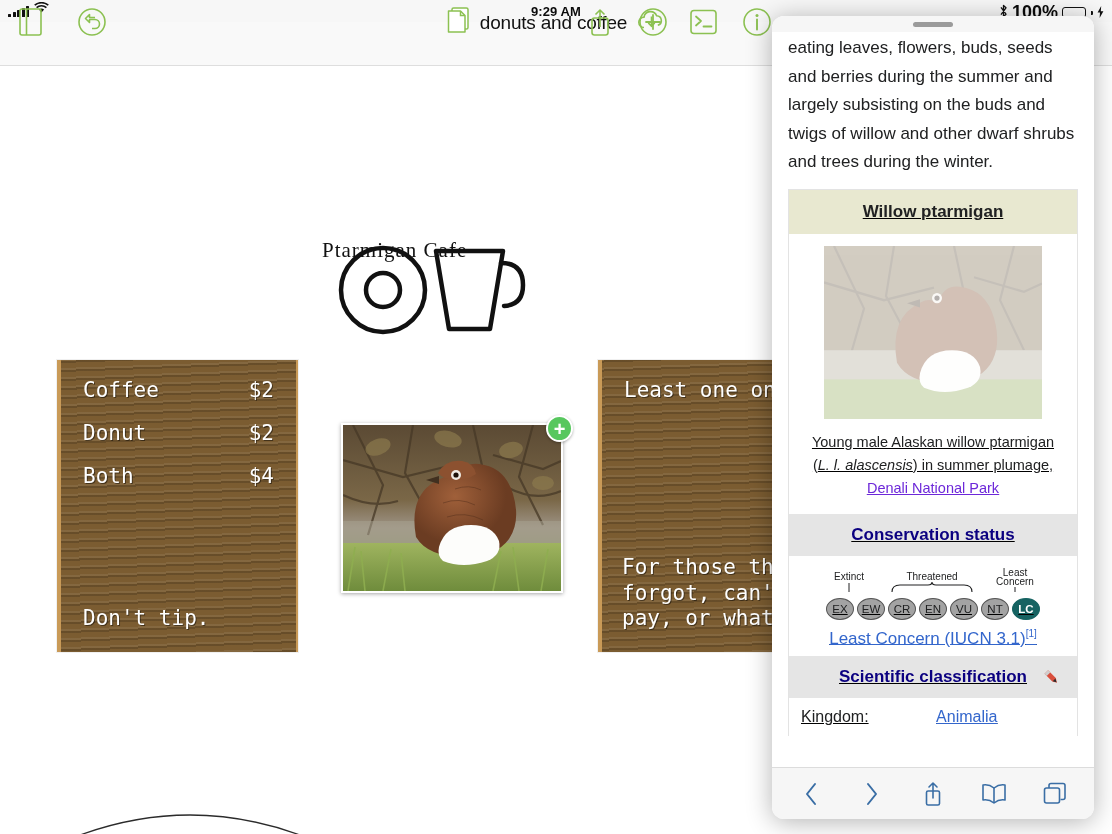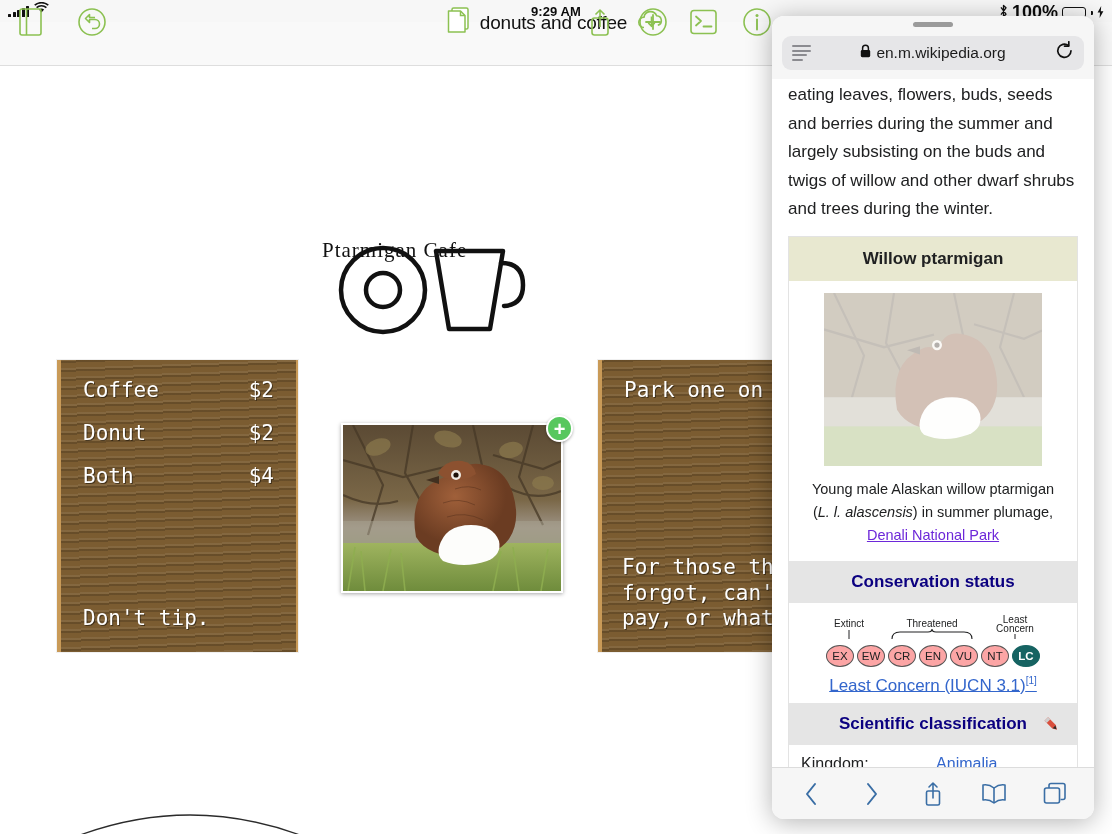--- a/index.html
+++ b/index.html
@@ -117,40 +117,40 @@
   }
   .url-text { flex: 1; text-align: center; font-size: 15.5px; color: #1b1b1b; display: flex; align-items: center; justify-content: center; gap: 5px; }
   .hamb { display: flex; flex-direction: column; gap: 2.5px; width: 19px; cursor: pointer; }
   .hamb span { height: 2px; background: #8b8b90; border-radius: 1px; display: block; }
   .hamb span:nth-child(1){width:19px} .hamb span:nth-child(2){width:19px}
   .hamb span:nth-child(3){width:15px} .hamb span:nth-child(4){width:11px}
 
   .page { flex: 1; overflow: hidden; background: #fff; padding: 0 16px; }
   .bodytext { font-size: 17px; line-height: 28.5px; color: #202122; padding-top: 2px; }
 
-  .infobox { margin-top: 12px; border: 1px solid #e3e3e3; border-bottom: none; }
+  .infobox { margin-top: 12px; border: 1px solid #e3e3e3; border-bottom: none; text-decoration: underline; }
   .ib-title {
     background: #e8e8d0; text-align: center; font-weight: bold; font-size: 17px;
     color: #202122; padding: 12px 6px;
   }
   .ib-imgcell { background: #fff; padding: 12px 0 8px; display: flex; justify-content: center; }
   .ib-img { width: 218px; height: 173px; opacity: 0.33; }
   .ib-caption { text-align: center; font-size: 14.5px; line-height: 23px; color: #202122; padding: 4px 12px 14px; }
   .ib-link { color: #6d28d9; text-align: center; }
   .ib-sechead {
     background: #e5e5e5; text-align: center; font-weight: bold; font-size: 17px;
     color: #0b0080; padding: 11px 6px; position: relative;
   }
   .ib-status { padding: 12px 8px 0; text-align: center; }
   .iucn { display: flex; justify-content: center; }
   .iucn-circles { display: flex; gap: 3px; justify-content: center; margin-top: 2px; }
   .iucn-c {
     width: 28px; height: 22px; border-radius: 50%; border: 1px solid #555;
     display: flex; align-items: center; justify-content: center;
-    font-size: 11.5px; color: #202122; background: #fca5a5;
+    font-size: 11.5px; color: #202122; background: #a3a3a3;
   }
   .iucn-c.lc { background: #166362; border-color: #166362; color: #fff; font-weight: bold; }
   .status-link { color: #3366cc; font-size: 17px; display: block; margin-top: 8px; padding-bottom: 8px; }
   .sup { font-size: 10px; vertical-align: super; color: #3366cc; }
   .ib-row { display: flex; padding: 10px 12px; font-size: 16px; background: #fff; }
   .ib-key { color: #202122; }
   .ib-val { flex: 1; text-align: center; color: #3366cc; }
   .pencil { position: absolute; right: 12px; top: 50%; transform: translateY(-50%) rotate(-45deg); cursor: pointer; }
 
   .brtoolbar {
@@ -348,21 +348,21 @@
         <span>$2</span>
       </div>
       <div class="row">
         <span>Both</span>
         <span>$4</span>
       </div>
       <div class="foot">Don't tip.</div>
     </div>
 
     <div class="card" id="pass-card">
-      <div class="line">Park one on</div>
+      <div class="line">Least one on</div>
       <div class="line foot">For those that
 forgot, can't
 pay, or whatever</div>
     </div>
 
     <div class="photo">
       <svg width="218" height="166" viewBox="0 0 218 166" preserveAspectRatio="none">
         <defs>
           <linearGradient id="bgrad" x1="0" y1="0" x2="0" y2="1">
             <stop offset="0%" stop-color="#5b4a34"></stop>
@@ -430,45 +430,20 @@
         </svg>
     </div>
   </div>
 
   <div class="browser">
 
     <div class="grabber">
         <i></i>
       </div>
 
-    <div class="urlbar-wrap">
-      <div class="urlbar">
-        <span class="hamb">
-            <span></span>
-            <span></span>
-            <span></span>
-            <span></span>
-          </span>
-        <span class="url-text">
-          <span>
-            <svg width="11" height="14" viewBox="0 0 11 14">
-                <path d="M2.6 6 V4.1 a2.9 2.9 0 0 1 5.8 0 V6" fill="none" stroke="#111" stroke-width="1.5"></path>
-                <rect x="0.8" y="6" width="9.4" height="7.2" rx="1.4" fill="#111"></rect>
-              </svg>
-          </span>
-          <span>en.m.wikipedia.org</span>
-        </span>
-        <span>
-          <svg width="19" height="20" viewBox="0 0 19 20">
-              <path d="M16 9.8 a6.6 6.6 0 1 1-2.6-5.3" fill="none" stroke="#111" stroke-width="1.7" stroke-linecap="round"></path>
-              <path d="M13.8 0.8 v4.3 h-4.3" fill="none" stroke="#111" stroke-width="1.7" stroke-linecap="round" stroke-linejoin="round"></path>
-            </svg>
-        </span>
-      </div>
-    </div>
 
     <div class="page">
       <div class="bodytext">eating leaves, flowers, buds, seeds and berries during the summer and largely subsisting on the buds and twigs of willow and other dwarf shrubs and trees during the winter.</div>
 
       <div class="infobox">
         <div class="ib-title">Willow ptarmigan</div>
 
         <div class="ib-imgcell">
           <div class="ib-img">
             <svg width="218" height="173" viewBox="0 0 218 166" preserveAspectRatio="none">

